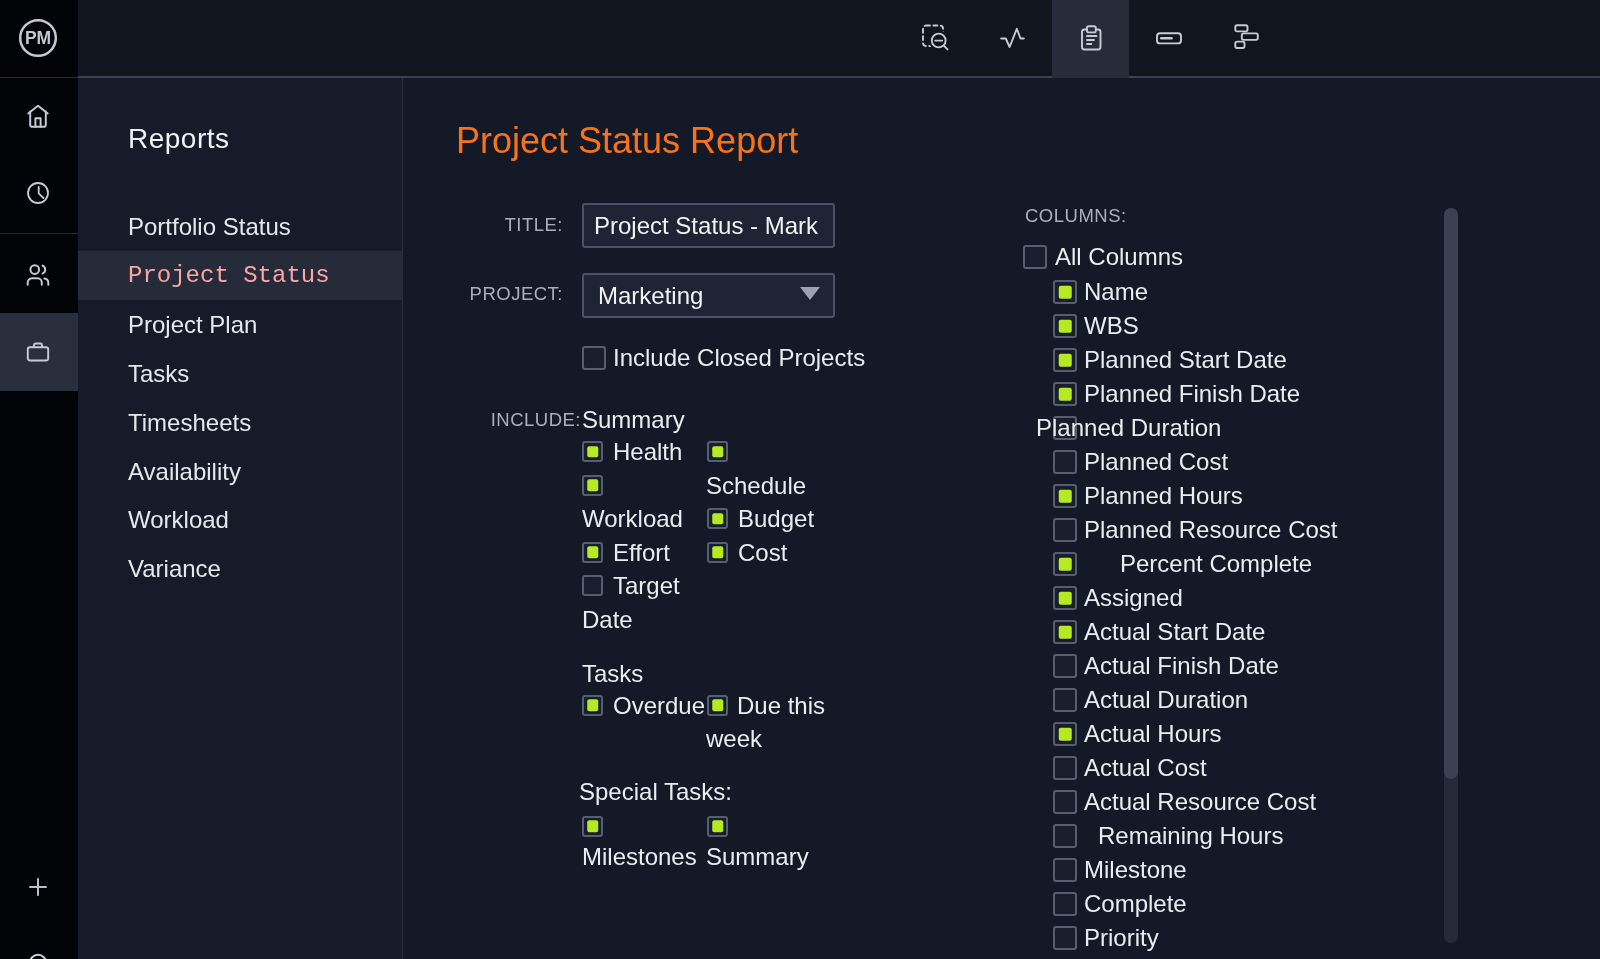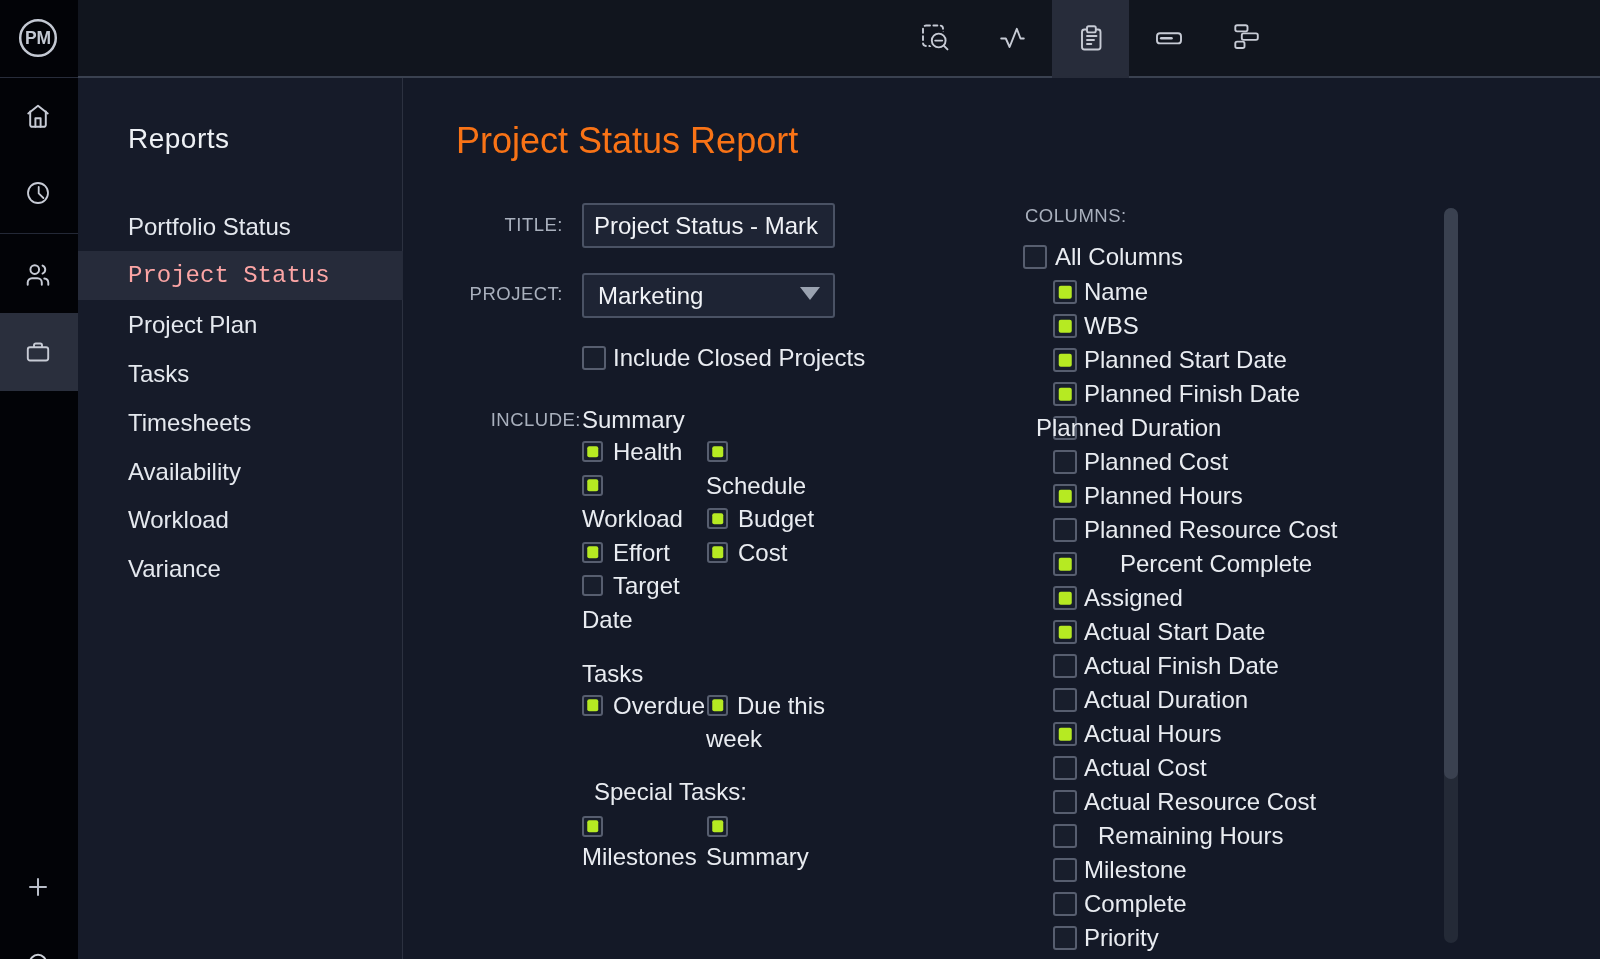--- a/index.html
+++ b/index.html
@@ -140,21 +140,21 @@
 <div class="t" style="left:613px; top:574px;">Target</div>
 <div class="t" style="left:582px; top:607.5px;">Date</div>
 
 <div class="t" style="left:582px; top:661.5px;">Tasks</div>
 <span class="cb sm chk" style="left:582px; top:694.5px;"></span>
 <div class="t" style="left:613px; top:693.5px;">Overdue</div>
 <span class="cb sm chk" style="left:707px; top:694.5px;"></span>
 <div class="t" style="left:737px; top:693.5px;">Due this</div>
 <div class="t" style="left:706px; top:726.5px;">week</div>
 
-<div class="t" style="left:594px; top:780px;">Special Tasks:</div>
+<div class="t" style="left:579px; top:780px;">Special Tasks:</div>
 <span class="cb sm chk" style="left:582px; top:815.5px;"></span>
 <span class="cb sm chk" style="left:707px; top:815.5px;"></span>
 <div class="t" style="left:582px; top:845px;">Milestones</div>
 <div class="t" style="left:706px; top:845px;">Summary</div>
 
 <div class="lab" style="left:1025px; top:207px; text-align:left;">COLUMNS:</div>
 <span class="cb md" style="left:1023px; top:244.5px;"></span>
 <div class="t" style="left:1055px; top:244.5px;">All Columns</div>
 
 <span class="cb md chk" style="left:1053px; top:280.0px;"></span>

